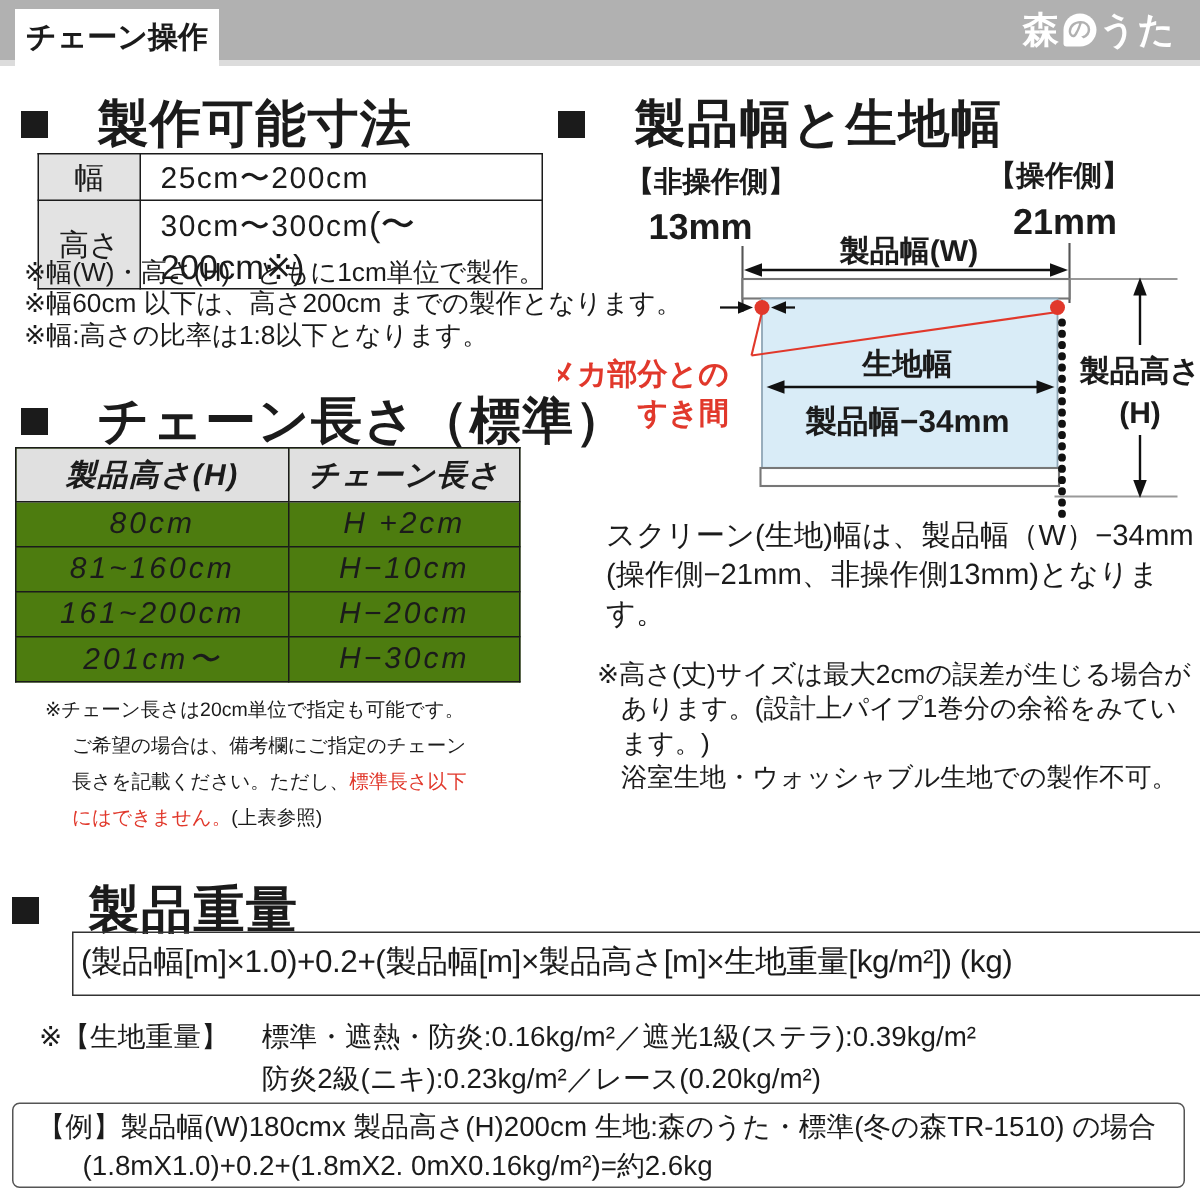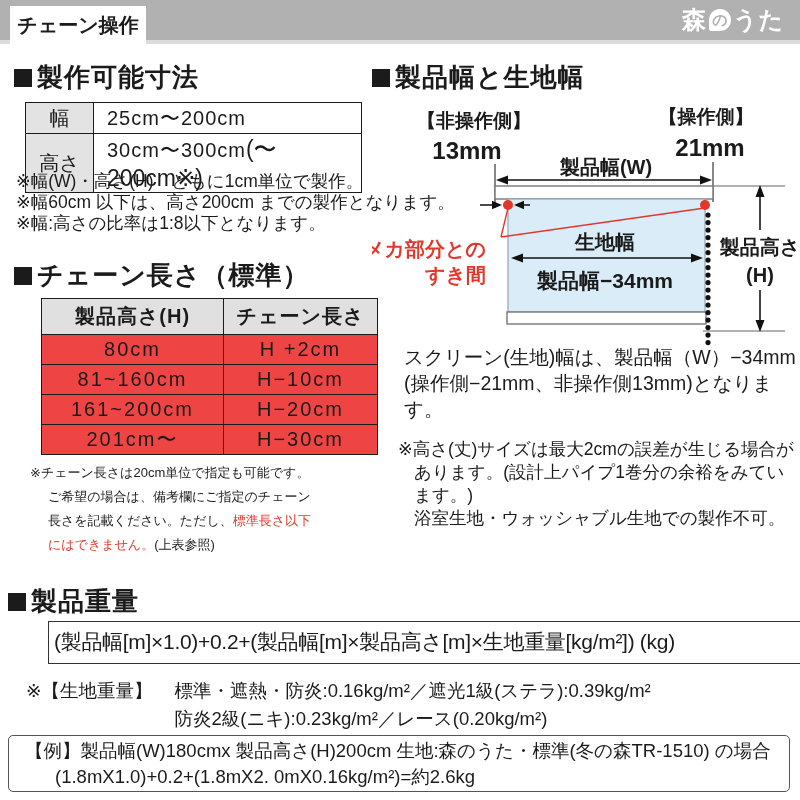--- a/index.html
+++ b/index.html
@@ -19,31 +19,31 @@
   .brand {
     position:absolute; right:16px; top:7px; height:26px; display:flex; align-items:center;
     color:#ffffff; font-size:24px; font-weight:700; letter-spacing:1px; z-index:3;
   }
   .brand-no {
     display:inline-block; width:22px; height:22px; margin:0 2px; background:#ffffff;
     color:#b1b1b1; border-radius:50% 50% 50% 2px; font-size:15px; font-weight:700;
     line-height:22px; text-align:center; letter-spacing:0;
   }
   
-  .heading { position:absolute; display:flex; align-items:center; font-size:26px; font-weight:700; letter-spacing:1px; }
+  .heading { position:absolute; display:flex; align-items:center; font-size:34px; font-weight:700; letter-spacing:1px;gap:28px; }
   .sq { width:18px; height:18px; background:#1b1b1b; margin-right:5px; flex:0 0 auto; }
   
   .size-table { position:absolute; left:25px; top:102px; border-collapse:collapse; background:#fff; }
   .size-table td { border:1.6px solid #1b1b1b; font-size:20px; height:31px; }
   .size-table .hcell { width:68px; background:#e3e3e3; text-align:center; font-weight:500; }
   .size-table .vcell { width:268px; padding-left:13px; letter-spacing:1px; font-weight:500; }
   .size-table .vsub { font-size:23px; letter-spacing:0; }
   .size-notes { position:absolute; left:16px; top:171px; width:460px; font-size:17.5px; line-height:21px; font-weight:500; }
   
-  .chain-table { position:absolute; left:41px; top:298px; border-collapse:collapse; background:#ef4444; }
+  .chain-table { position:absolute; left:10px; top:298px; border-collapse:collapse; background:#4d7c0f;font-style:italic; }
   .chain-table th { border:1.6px solid #1b1b1b; background:#e0e0e0; font-size:20px; font-weight:700; height:36px; letter-spacing:1px; }
   .chain-table th.c1 { width:182px; } .chain-table th.c2 { width:154px; }
   .chain-table td { border:1.6px solid #1b1b1b; font-size:20px; font-weight:500; height:30px; text-align:center; letter-spacing:2px; }
   .chain-note { position:absolute; left:30px; top:461px; width:350px; font-size:13px; line-height:24px; font-weight:500; }
   .chain-note .ind { padding-left:18px; }
   .red { color:#e1382b; }
   
   .diagram { position:absolute; left:372px; top:96px; width:428px; height:258px; }
   .width-desc { position:absolute; left:404px; top:344px; width:396px; font-size:19.5px; line-height:26px; font-weight:500; }
   .width-notes { position:absolute; left:398px; top:438px; width:404px; font-size:17.5px; line-height:23px; font-weight:500; }

